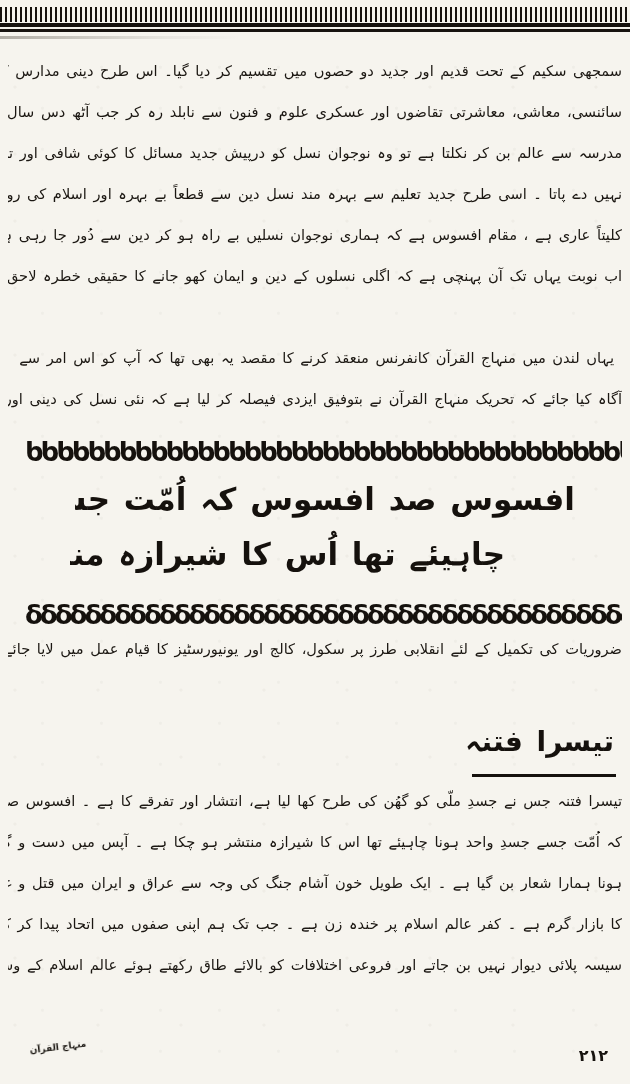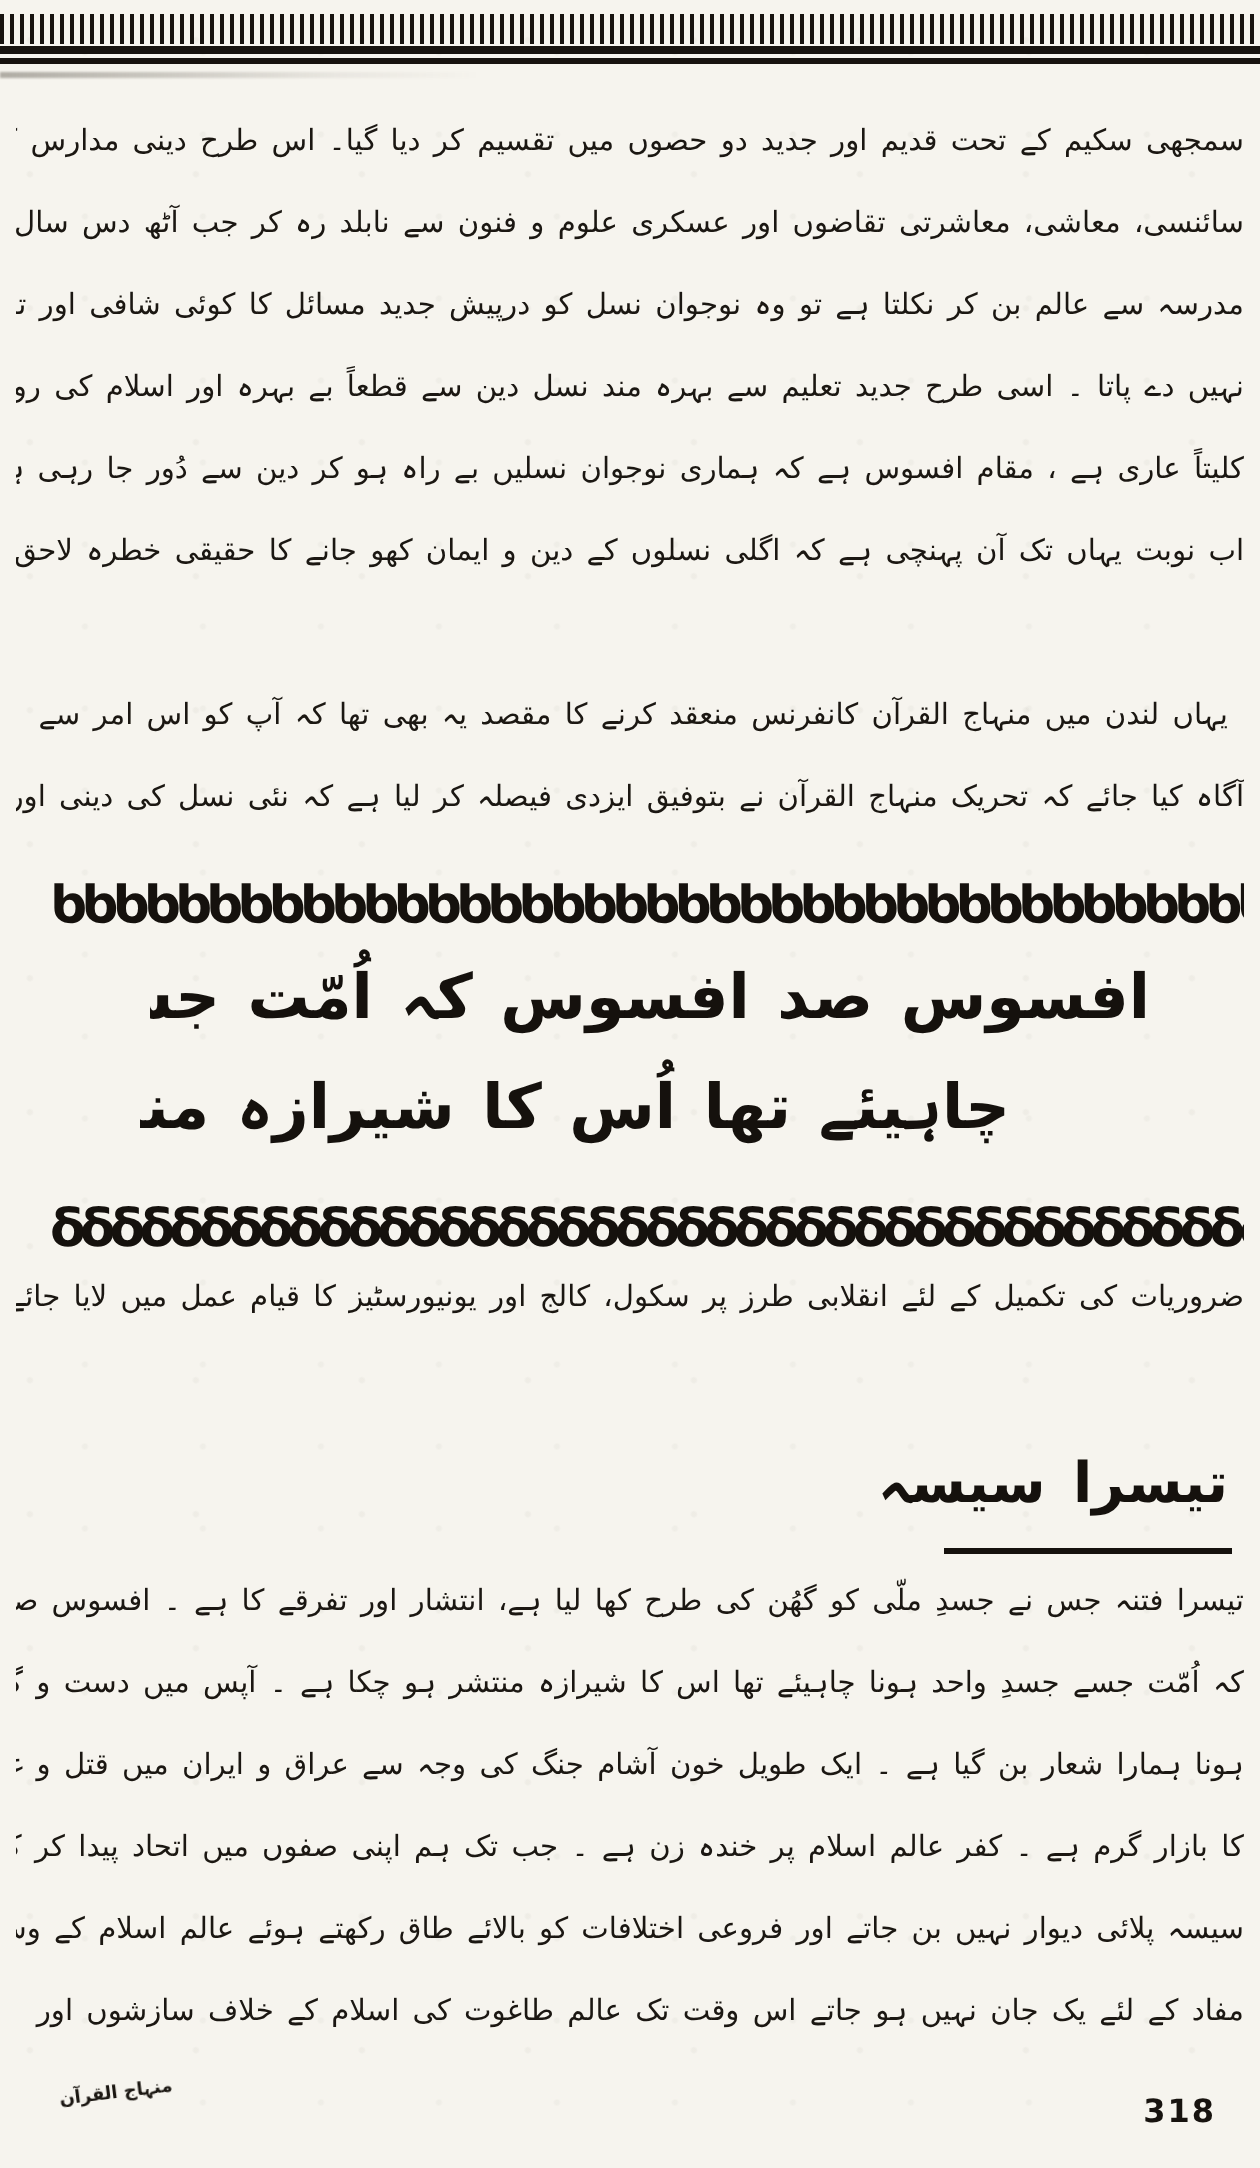--- a/index.html
+++ b/index.html
@@ -97,28 +97,27 @@
 
   <div class="quote-line quote-1 urdu">افسوس صد افسوس کہ اُمّت جسے جسدِ واحد ہونا</div>
   <div class="quote-line quote-2 urdu">چاہیئے تھا اُس کا شیرازہ منتشر ہو چکا ہے !</div>
 
   <div class="coil coil-lower">δδδδδδδδδδδδδδδδδδδδδδδδδδδδδδδδδδδδδδδδδδδδδδδδδδδδδδδδδδδδδδ</div>
 
   <div class="para urdu" style="top:628px;">
     <div class="bline">ضروریات کی تکمیل کے لئے انقلابی طرز پر سکول، کالج اور یونیورسٹیز کا قیام عمل میں لایا جائے ۔ ان منصوبوں</div>
   </div>
 
-  <div class="heading urdu">تیسرا سیسہ</div>
+  <div class="heading urdu">تیسرا فتنہ</div>
   <div class="heading-underline"></div>
 
   <div class="para urdu" style="top:780px;">
     <div class="bline">تیسرا فتنہ جس نے جسدِ ملّی کو گھُن کی طرح کھا لیا ہے، انتشار اور تفرقے کا ہے ۔ افسوس صد افسوس</div>
     <div class="bline">کہ اُمّت جسے جسدِ واحد ہونا چاہیئے تھا اس کا شیرازہ منتشر ہو چکا ہے ۔ آپس میں دست و گریباں</div>
     <div class="bline">ہونا ہمارا شعار بن گیا ہے ۔ ایک طویل خون آشام جنگ کی وجہ سے عراق و ایران میں قتل و غارت گری</div>
     <div class="bline">کا بازار گرم ہے ۔ کفر عالم اسلام پر خندہ زن ہے ۔ جب تک ہم اپنی صفوں میں اتحاد پیدا کر کے</div>
     <div class="bline">سیسہ پلائی دیوار نہیں بن جاتے اور فروعی اختلافات کو بالائے طاق رکھتے ہوئے عالم اسلام کے وسیع تر</div>
-    <div class="bline">مفاد کے لئے یک جان نہیں ہو جاتے اس وقت تک عالم طاغوت کی اسلام کے خلاف سازشوں اور</div>
   </div>
 
-  <div class="page-number">318</div>
+  <div class="page-number">۲۱۲</div>
   <div class="stamp urdu">منہاج القرآن</div>
 
 </div>
 
 </body></html>

